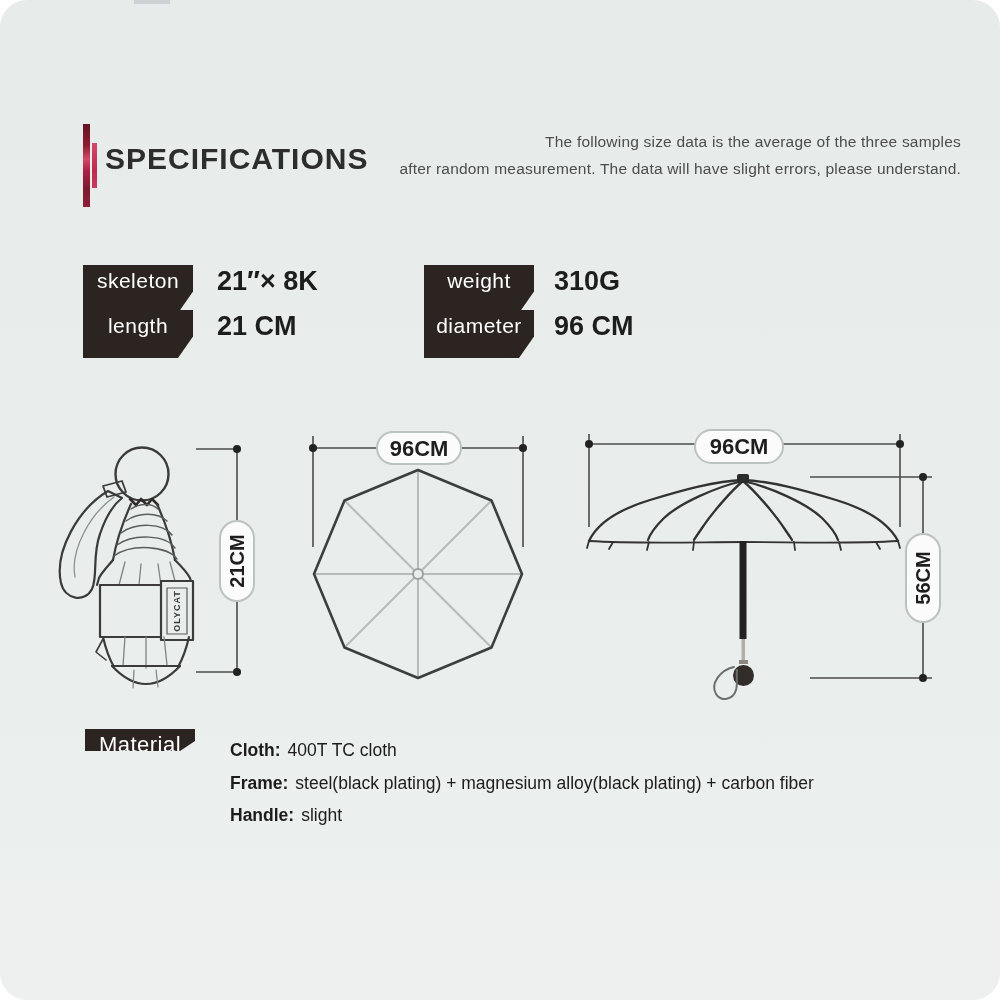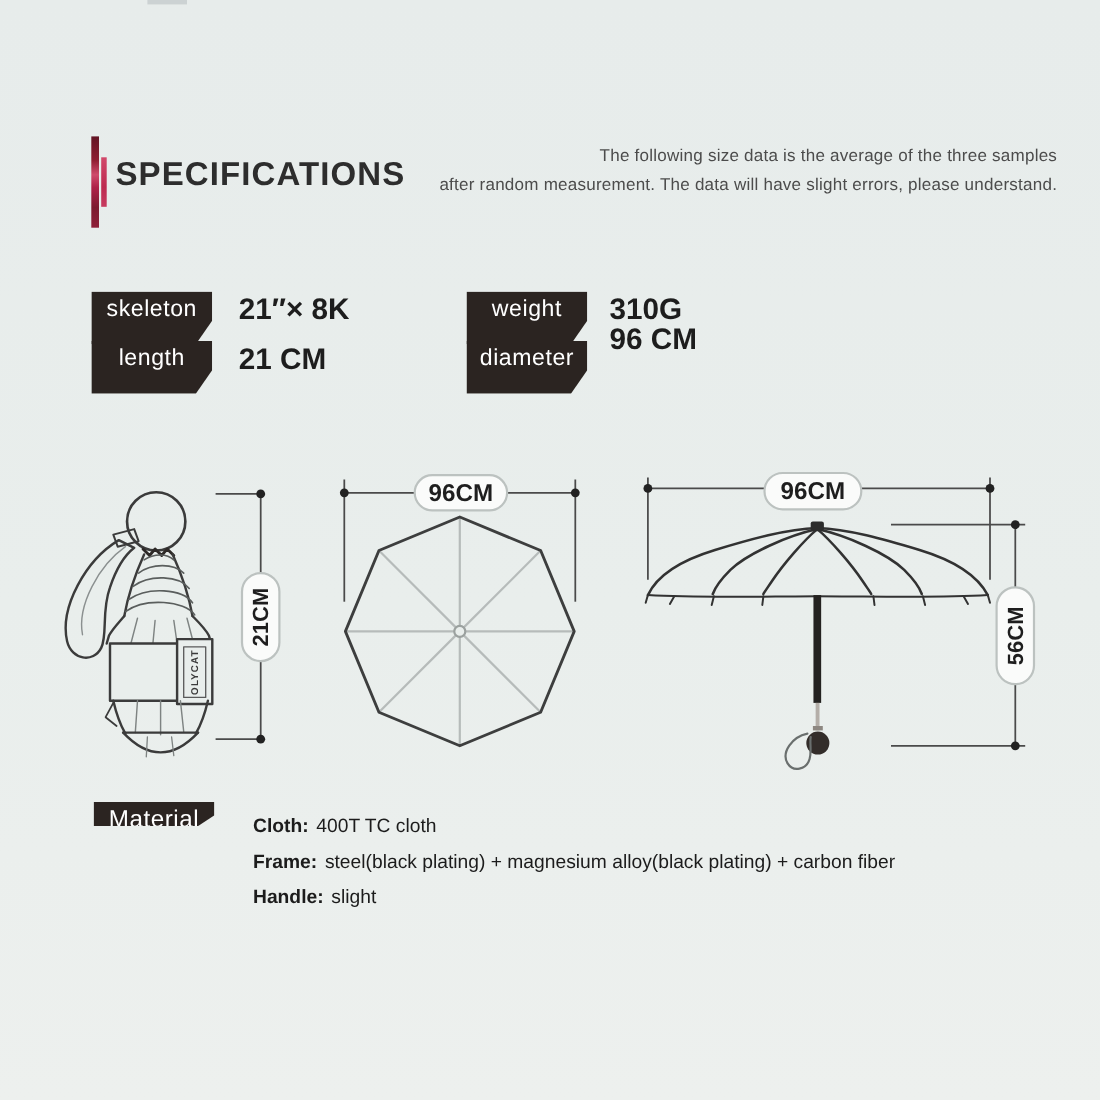--- a/index.html
+++ b/index.html
@@ -1,19 +1,19 @@
 <!DOCTYPE html>
 <html style="--background: #e9eeec; --flag: #2b2421; --accent-dark-red: #8e1d31; --accent-bright-red: #cf4a6b; --ink: #1d1d1d;"><head>
 <meta charset="utf-8">
 <style>
   html,body{margin:0;padding:0;}
   .canvas{
     position:relative;width:1000px;height:1000px;overflow:hidden;
     background:linear-gradient(180deg,#e7eceb 0%, var(--background,#e9eeec) 55%, #edf0ee 100%);
-    font-family:"Liberation Sans",sans-serif;color:var(--ink,#1d1d1d);
+    font-family:"Liberation Sans",sans-serif;color:var(--ink,#1d1d1d);border-radius:27px;
   }
   .top-artifact{position:absolute;left:134px;top:0;width:36px;height:3.5px;background:#c6cccd;opacity:.8;}
   .accent-bar{position:absolute;}
   .bar1{left:83px;top:124px;width:7px;height:83px;
     background:linear-gradient(180deg,#621524 0%,var(--accent-dark-red,#8e1d31) 26%,var(--accent-bright-red,#cf4a6b) 42%,#ae2148 56%,#7c1a2e 78%,#8e2038 100%);}
   .bar2{left:92px;top:143px;width:5px;height:45px;
     background:linear-gradient(180deg,#d2496b 0%,#bd2a50 60%,#c73b5f 100%);}
   .title{position:absolute;left:105px;top:142px;margin:0;font-size:30px;font-weight:bold;
     letter-spacing:1px;color:#2d2d2d;}
   .disclaimer{position:absolute;right:39px;white-space:nowrap;text-align:right;
@@ -48,21 +48,21 @@
   <div class="disclaimer l2">after random measurement. The data will have slight errors, please understand.</div>
   <div class="disclaimer l1">The following size data is the average of the three samples</div>
 
   <div class="flag" style="left:83px;top:265px">skeleton</div>
   <div class="spec-value" style="left:217px;top:265px">21″× 8K</div>
   <div class="flag" style="left:424px;top:265px">weight</div>
   <div class="spec-value" style="left:554px;top:265px">310G</div>
   <div class="flag" style="left:83px;top:310px">length</div>
   <div class="spec-value" style="left:217px;top:310px">21 CM</div>
   <div class="flag" style="left:424px;top:310px">diameter</div>
-  <div class="spec-value" style="left:554px;top:292px">96 CM</div>
+  <div class="spec-value" style="left:554px;top:310px">96 CM</div>
 
   <svg class="diagrams" viewBox="40 415 940 300">
 
     <g fill="none" stroke="#3b3b3b" stroke-width="2.2" stroke-linecap="round" stroke-linejoin="round">
 
       <path d="M108,491 C78,509 54,552 61,583 C65,600 85,603 92,589 C98,577 92,556 100,534 C105,519 113,505 122,498 Z"></path>
       <path d="M114,497 C90,514 70,550 75,577" stroke="#8b9090" stroke-width="1.3"></path>
       <path d="M103,486 L122,481 L126,492 L107,497 Z" stroke-width="1.8"></path>
 
       <circle cx="142" cy="474" r="26.5" stroke-width="2.4"></circle>

